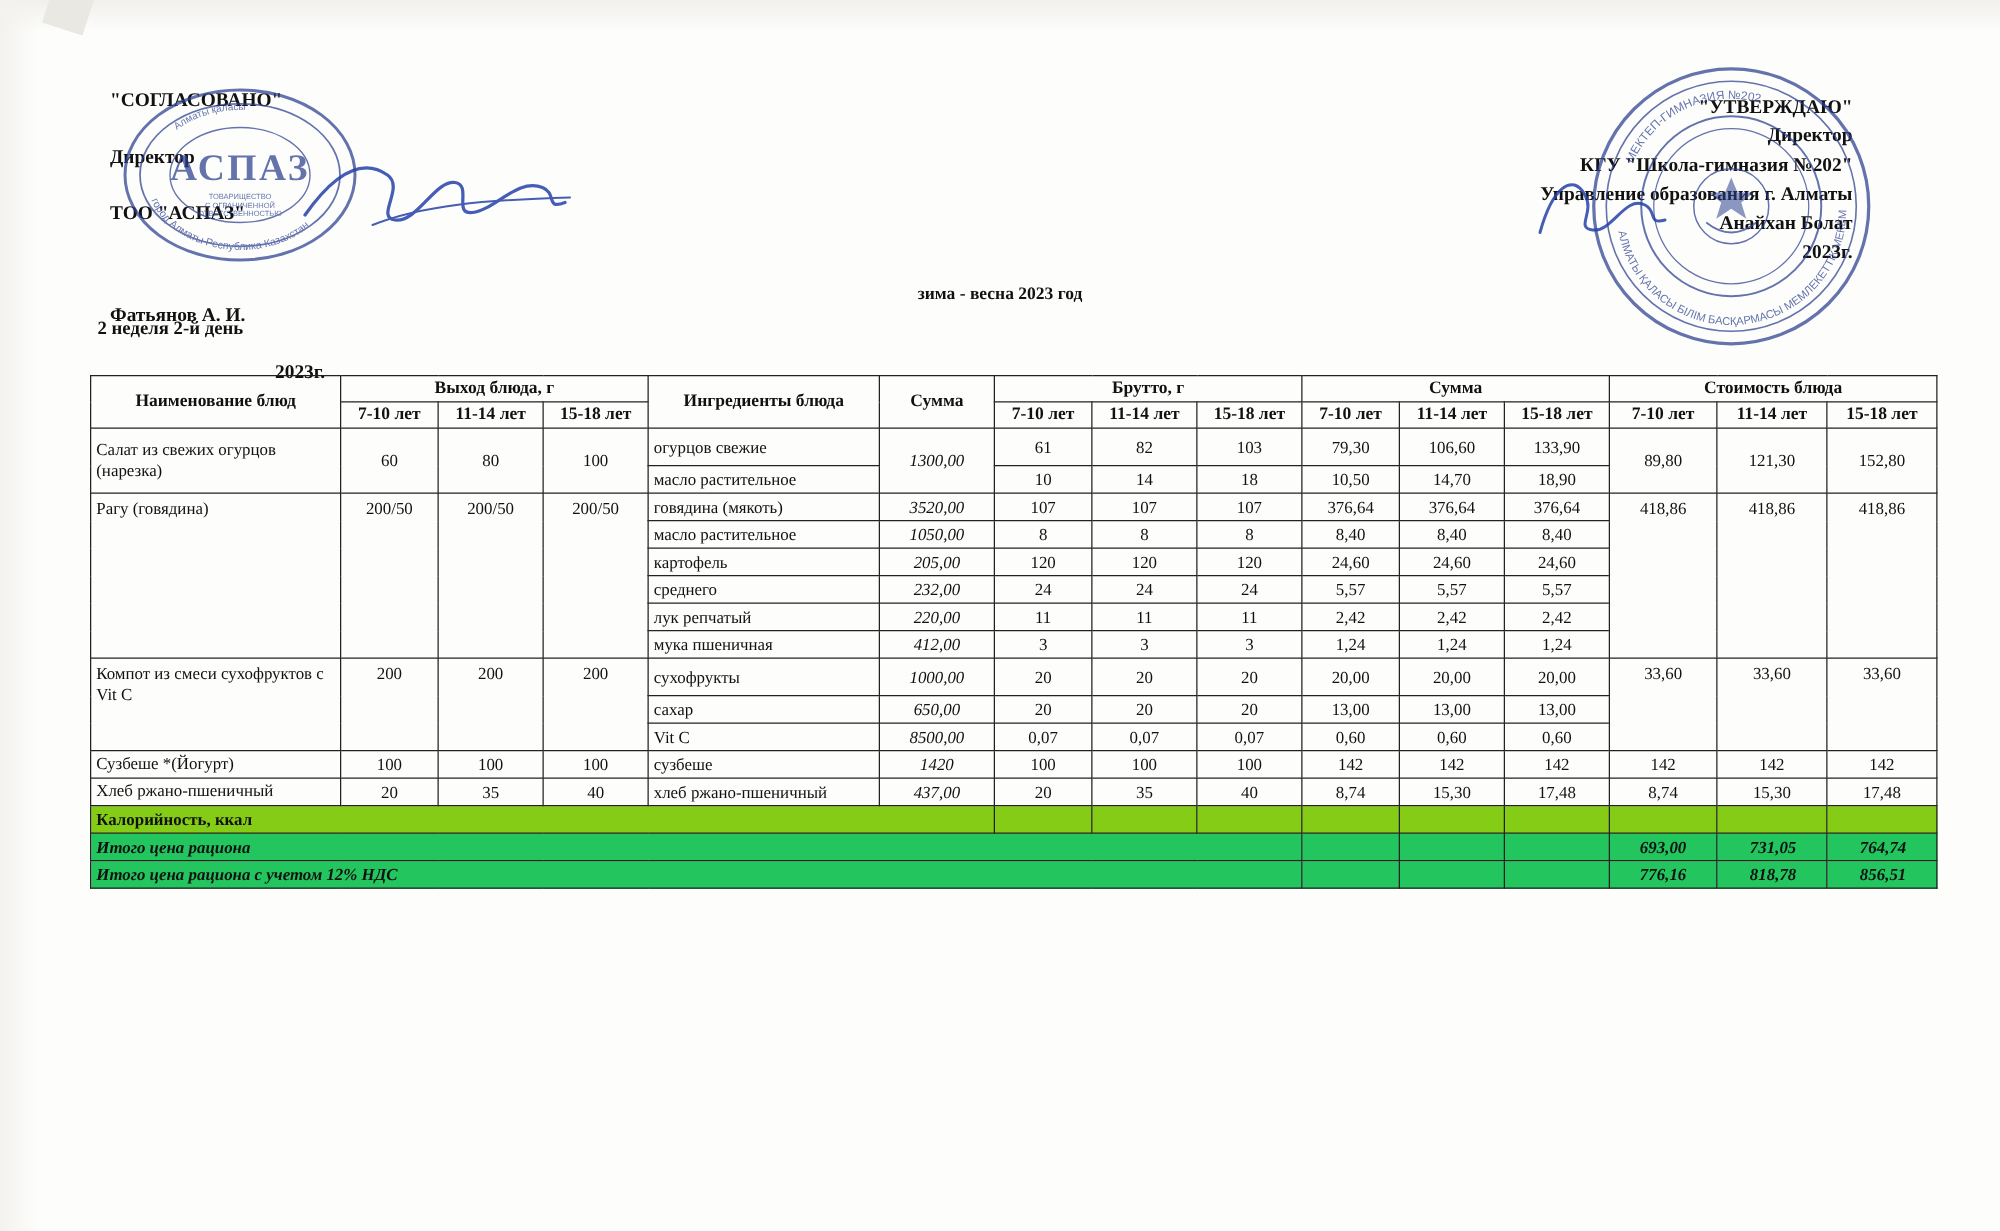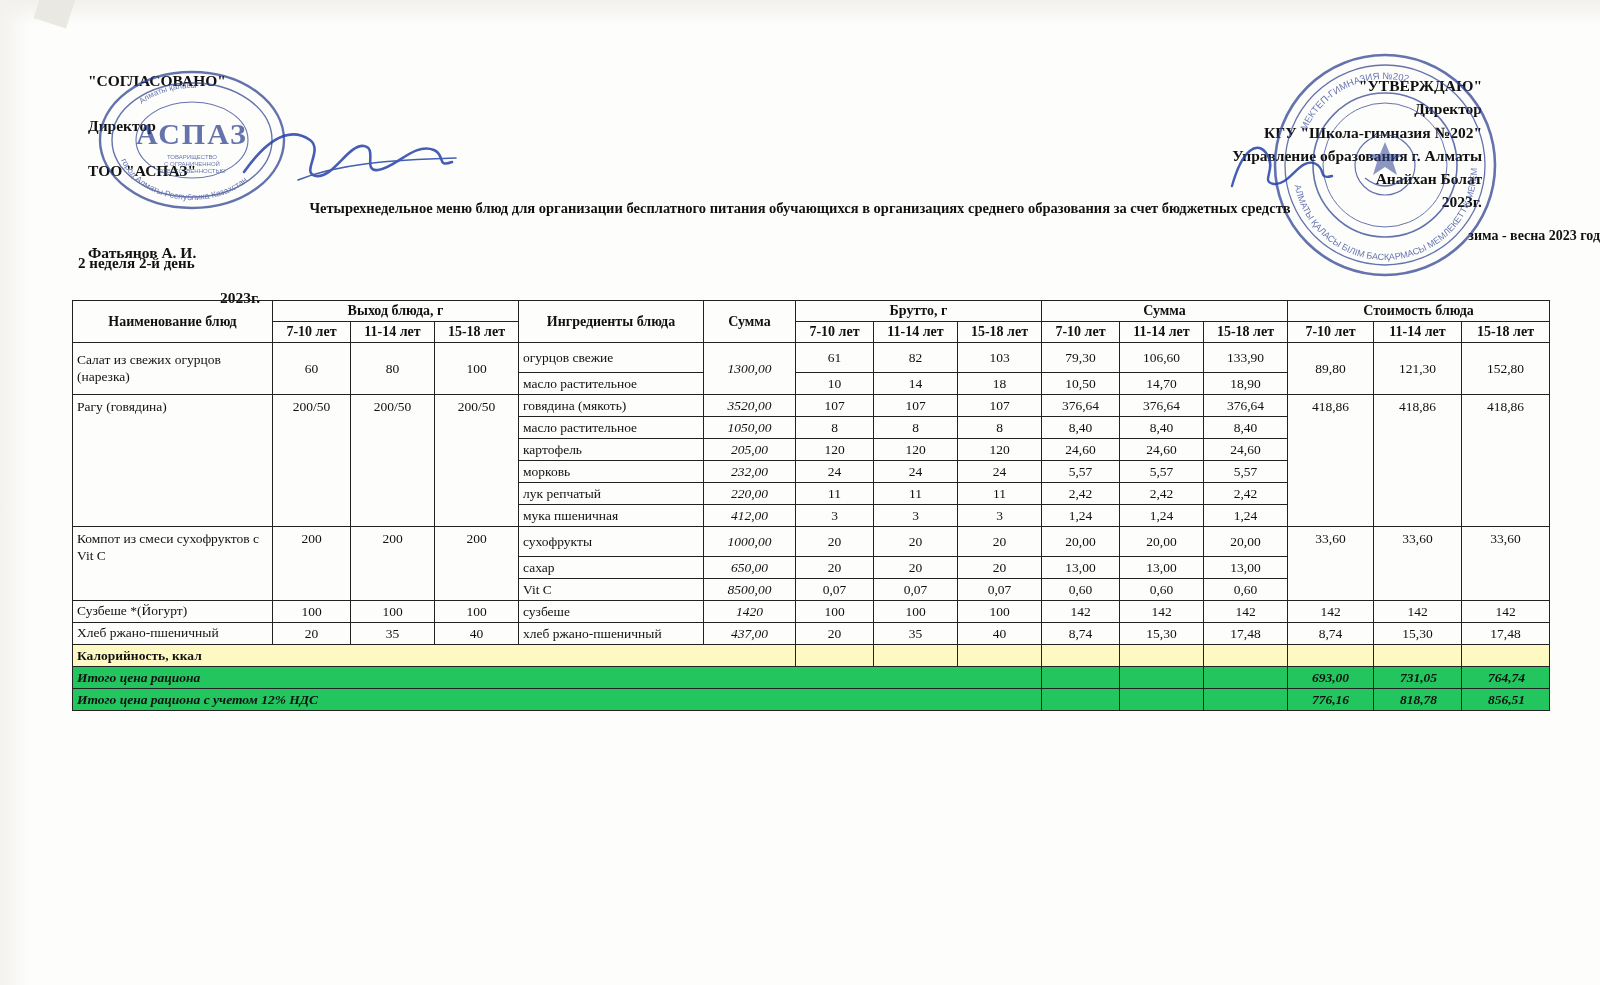--- a/index.html
+++ b/index.html
@@ -70,21 +70,21 @@
     position: absolute;
     left: 0; right: 0; top: 200px;
     text-align: center;
     font-size: 14.5px;
     font-weight: bold;
     padding: 0 60px;
   }
   .title-sub {
     position: absolute;
     left: 0; right: 0; top: 228px;
-    text-align: right;
+    text-align: center;
     font-size: 14px;
     font-weight: bold;
   }
   .weekday {
     position: absolute;
     left: 78px; top: 255px;
     font-size: 15px;
     font-weight: bold;
     text-align: center;
   }
@@ -145,21 +145,21 @@
     font-weight: bold;
     font-style: italic;
     text-align: left;
     padding-left: 6px;
     background: #22c55e;
   }
   .foot td.val { text-align: right; font-style: italic; padding-right: 24px; }
   .foot-cal td {
     font-weight: bold;
     font-style: normal;
-    background: #fef9c3;
+    background: #84cc16;
   }
 </style>
 </head>
 <body>
 
 <div class="page">
   <div class="scan-edge-top"></div>
   <div class="scan-edge-left"></div>
   <div class="corner-fold"></div>
 
@@ -219,21 +219,20 @@
     <path id="rbot" d="M 23 118 A 92 92 0 0 0 207 118" fill="none"></path>
     <text font-size="9" font-family="'Liberation Sans',sans-serif" fill="#2b3f8f">
       <textPath href="#rbot" startOffset="6%">АЛМАТЫ ҚАЛАСЫ БІЛІМ БАСҚАРМАСЫ МЕМЛЕКЕТТІК МЕКЕМЕСІ</textPath>
     </text>
   </svg>
 
   <svg class="sig sig-right" viewBox="0 0 120 70">
     <path d="M10 56 C20 20, 36 8, 46 26 C54 40, 38 52, 52 54 C68 56, 78 26, 94 34 C104 39, 96 50, 110 46" fill="none" stroke="#2642a8" stroke-width="2.4" stroke-linecap="round"></path>
   </svg>
 
-  <div class="title-main">Четырехнедельное меню блюд для организации бесплатного питания обучающихся в организациях среднего образования за счет бюджетных средств</div>
   <div class="title-sub">зима - весна 2023 год</div>
   <div class="weekday">2 неделя 2-й день</div>
 
   <div class="tbl-wrap">
     <table class="menu">
       <colgroup>
         <col style="width:200px">
         <col style="width:78px">
           <col style="width:84px">
           <col style="width:84px">
@@ -334,21 +333,21 @@
           <td class="ing">картофель</td>
           <td class="price">205,00</td>
           <td class="num">120</td>
           <td class="num">120</td>
           <td class="num">120</td>
           <td class="num">24,60</td>
           <td class="num">24,60</td>
           <td class="num">24,60</td>
         </tr>
         <tr class="row-h">
-          <td class="ing">морковь</td>
+          <td class="ing">среднего</td>
           <td class="price">232,00</td>
           <td class="num">24</td>
           <td class="num">24</td>
           <td class="num">24</td>
           <td class="num">5,57</td>
           <td class="num">5,57</td>
           <td class="num">5,57</td>
         </tr>
         <tr class="row-h">
           <td class="ing">лук репчатый</td>

